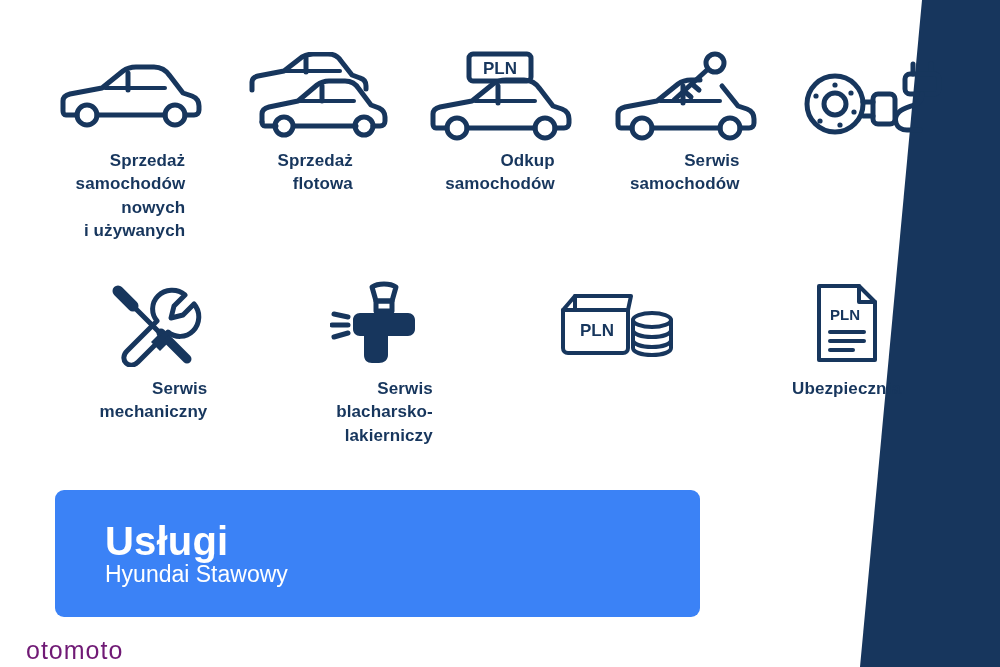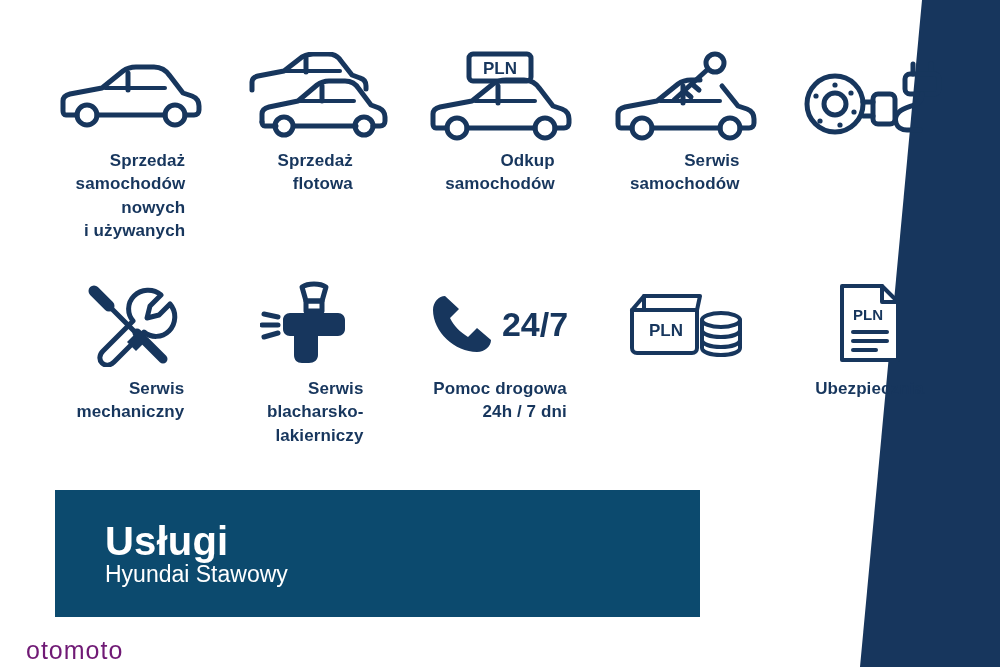--- a/index.html
+++ b/index.html
@@ -71,27 +71,28 @@
     letter-spacing: .1px;
   }
 
   
   .title-band {
     position: absolute;
     left: 55px;
     top: 490px;
     width: 645px;
     height: 127px;
-    background: #0c4a6e;
+    background: #3b82f6;
     z-index: 3;
     display: flex;
     flex-direction: column;
     justify-content: center;
     padding-left: 50px;
     box-sizing: border-box;
+    border-radius: 9px;
   }
   .title-main {
     color: #ffffff;
     font-size: 40px;
     font-weight: 700;
     line-height: 1.05;
     letter-spacing: .2px;
   }
   .title-sub {
     color: #ffffff;
@@ -258,30 +259,20 @@
           <path d="M18 36 L4 33"></path>
           <path d="M18 44 L2 44"></path>
           <path d="M18 52 L4 56"></path>
         </svg>
       </div>
       <div class="cell-label">Serwis
 blacharsko-
 lakierniczy</div>
     </div>
 
-    <div class="cell">
-      <div class="icon-box">
-        <svg width="150" height="72" viewBox="0 0 150 72" fill="none">
-          <path d="M20 8 C14 8 8 14 8 22 C8 44 30 64 52 64 C60 64 66 58 66 52 L52 40 L43 49 C35 44 29 38 25 30 L34 21 Z" fill="#17365d"></path>
-          <text x="110" y="48" font-family="Liberation Sans, sans-serif" font-size="34" font-weight="700" fill="#17365d" text-anchor="middle">24/7</text>
-        </svg>
-      </div>
-      <div class="cell-label">Pomoc drogowa
-24h / 7 dni</div>
-    </div>
 
     <div class="cell">
       <div class="icon-box">
         <svg width="130" height="80" viewBox="0 0 130 80" fill="none" stroke="#17365d" stroke-width="4" stroke-linecap="round" stroke-linejoin="round">
           <path d="M12 26 L12 64 C12 67 14 69 17 69 L72 69 C75 69 77 67 77 64 L77 26 Z" fill="#ffffff"></path>
           <path d="M12 26 L24 12 L80 12 L77 26"></path>
           <path d="M24 12 L24 26"></path>
           <text x="46" y="52" font-family="Liberation Sans, sans-serif" font-size="17" font-weight="700" fill="#17365d" stroke="none" text-anchor="middle">PLN</text>
 
           <ellipse cx="101" cy="36" rx="19" ry="7" fill="#ffffff"></ellipse>

